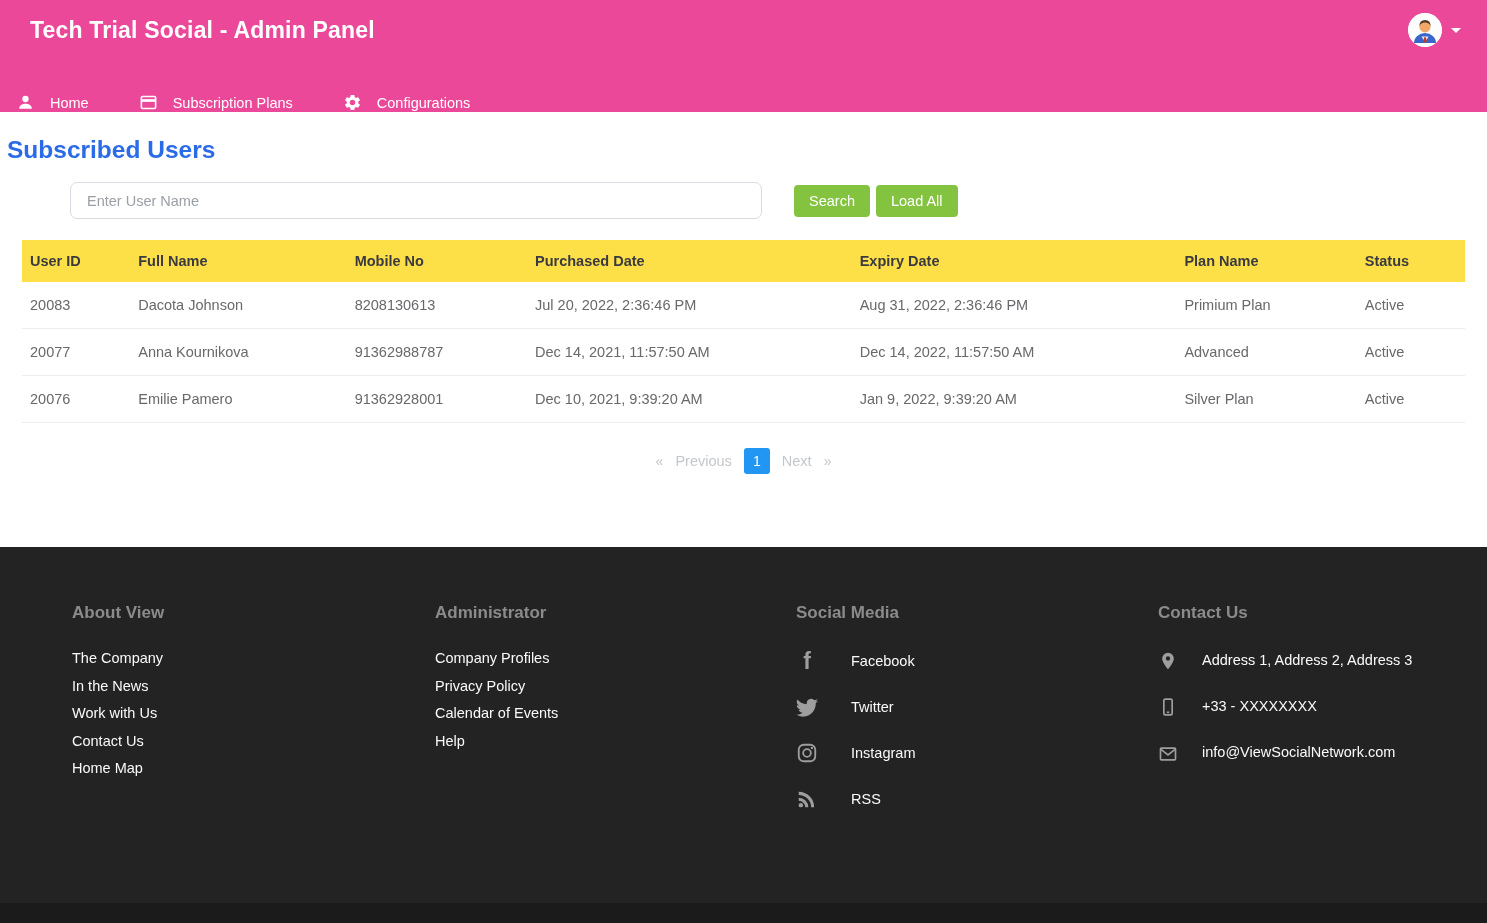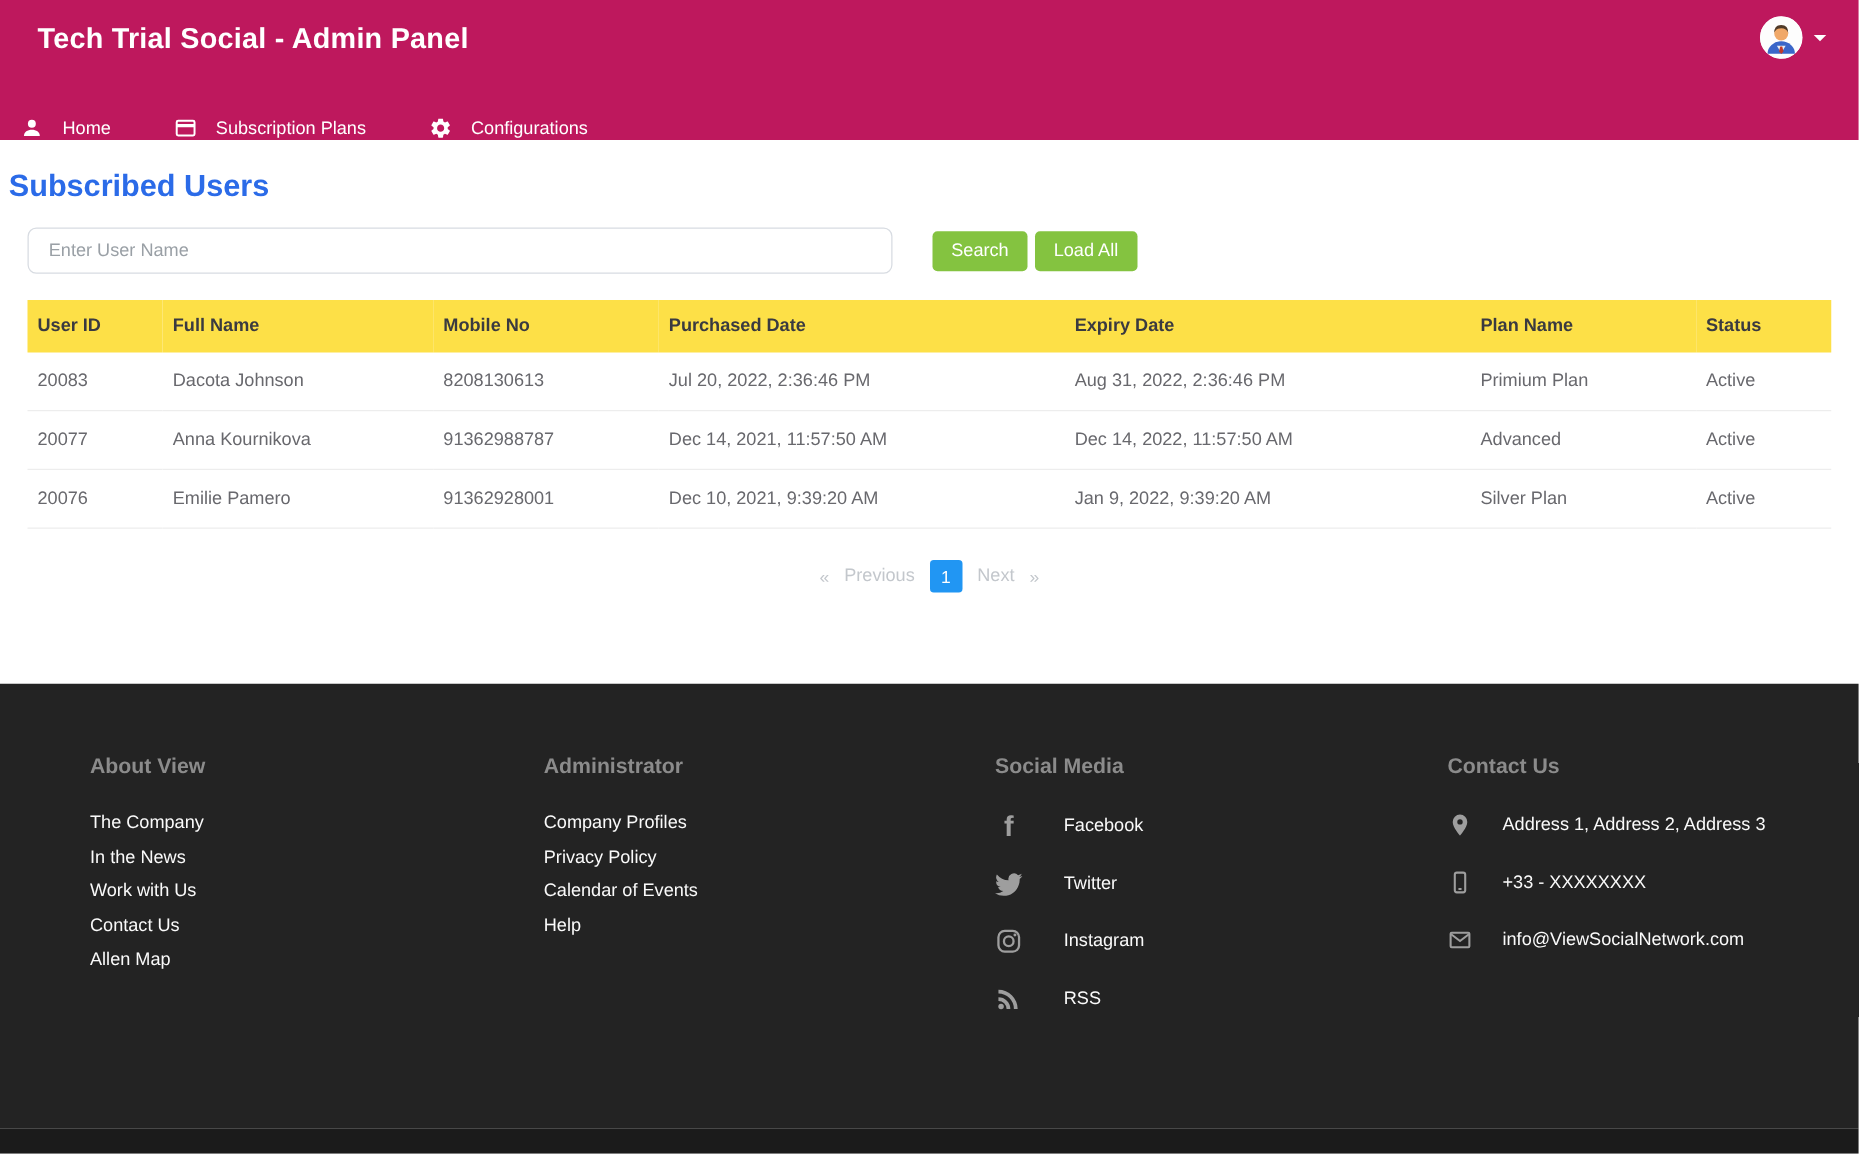--- a/index.html
+++ b/index.html
@@ -6,21 +6,21 @@
   html, body { width: 1487px; height: 923px; }
   body {
     font-family: "Liberation Sans", sans-serif;
     background: #ffffff;
     overflow: hidden;
     display: flex;
     flex-direction: column;
   }
 
   
-  .topbar { background: #be185d; color: #fff; flex: 0 0 auto; }
+  .topbar { background: #ec4899; color: #fff; flex: 0 0 auto; }
   .topbar-row1 {
     height: 60px;
     display: flex;
     align-items: center;
     justify-content: space-between;
     padding: 0 26px 0 30px;
   }
   .app-title { font-size: 23px; font-weight: bold; letter-spacing: .2px; }
   .avatar-wrap { display: flex; align-items: center; gap: 9px; cursor: pointer; }
   .avatar {
@@ -50,21 +50,21 @@
   .content { background: #fff; height: 435px; padding: 0 22px; flex: 0 0 auto; }
   .page-heading {
     color: #2b6be8; font-size: 24.5px; font-weight: bold;
     margin: 24px 0 18px -15px;
   }
   .search-row { display: flex; align-items: center; }
   .search-input {
     width: 692px; height: 37px;
     border: 1px solid #d8dce2; border-radius: 7px;
     padding: 0 16px; font-size: 14.5px; color: #555;
-    outline: none; font-family: "Liberation Sans", sans-serif;
+    outline: none; font-family: "Liberation Sans", sans-serif; margin-left: 48px;
   }
   .search-input::placeholder { color: #9aa0a6; }
   .btn-group { margin-left: 32px; display: flex; gap: 6px; }
   .btn {
     background: #84c340; color: #fff; border: none; border-radius: 4px;
     font-size: 14.5px; padding: 8px 15px; cursor: pointer;
     font-family: "Liberation Sans", sans-serif;
   }
 
   
@@ -244,21 +244,21 @@
 </main>
 
 <footer class="footer">
 
   <div>
     <div class="f-heading">About View</div>
     <a class="f-link">The Company</a>
     <a class="f-link">In the News</a>
     <a class="f-link">Work with Us</a>
     <a class="f-link">Contact Us</a>
-    <a class="f-link">Allen Map</a>
+    <a class="f-link">Home Map</a>
   </div>
 
   <div>
     <div class="f-heading">Administrator</div>
     <a class="f-link">Company Profiles</a>
     <a class="f-link">Privacy Policy</a>
     <a class="f-link">Calendar of Events</a>
     <a class="f-link">Help</a>
   </div>
 

